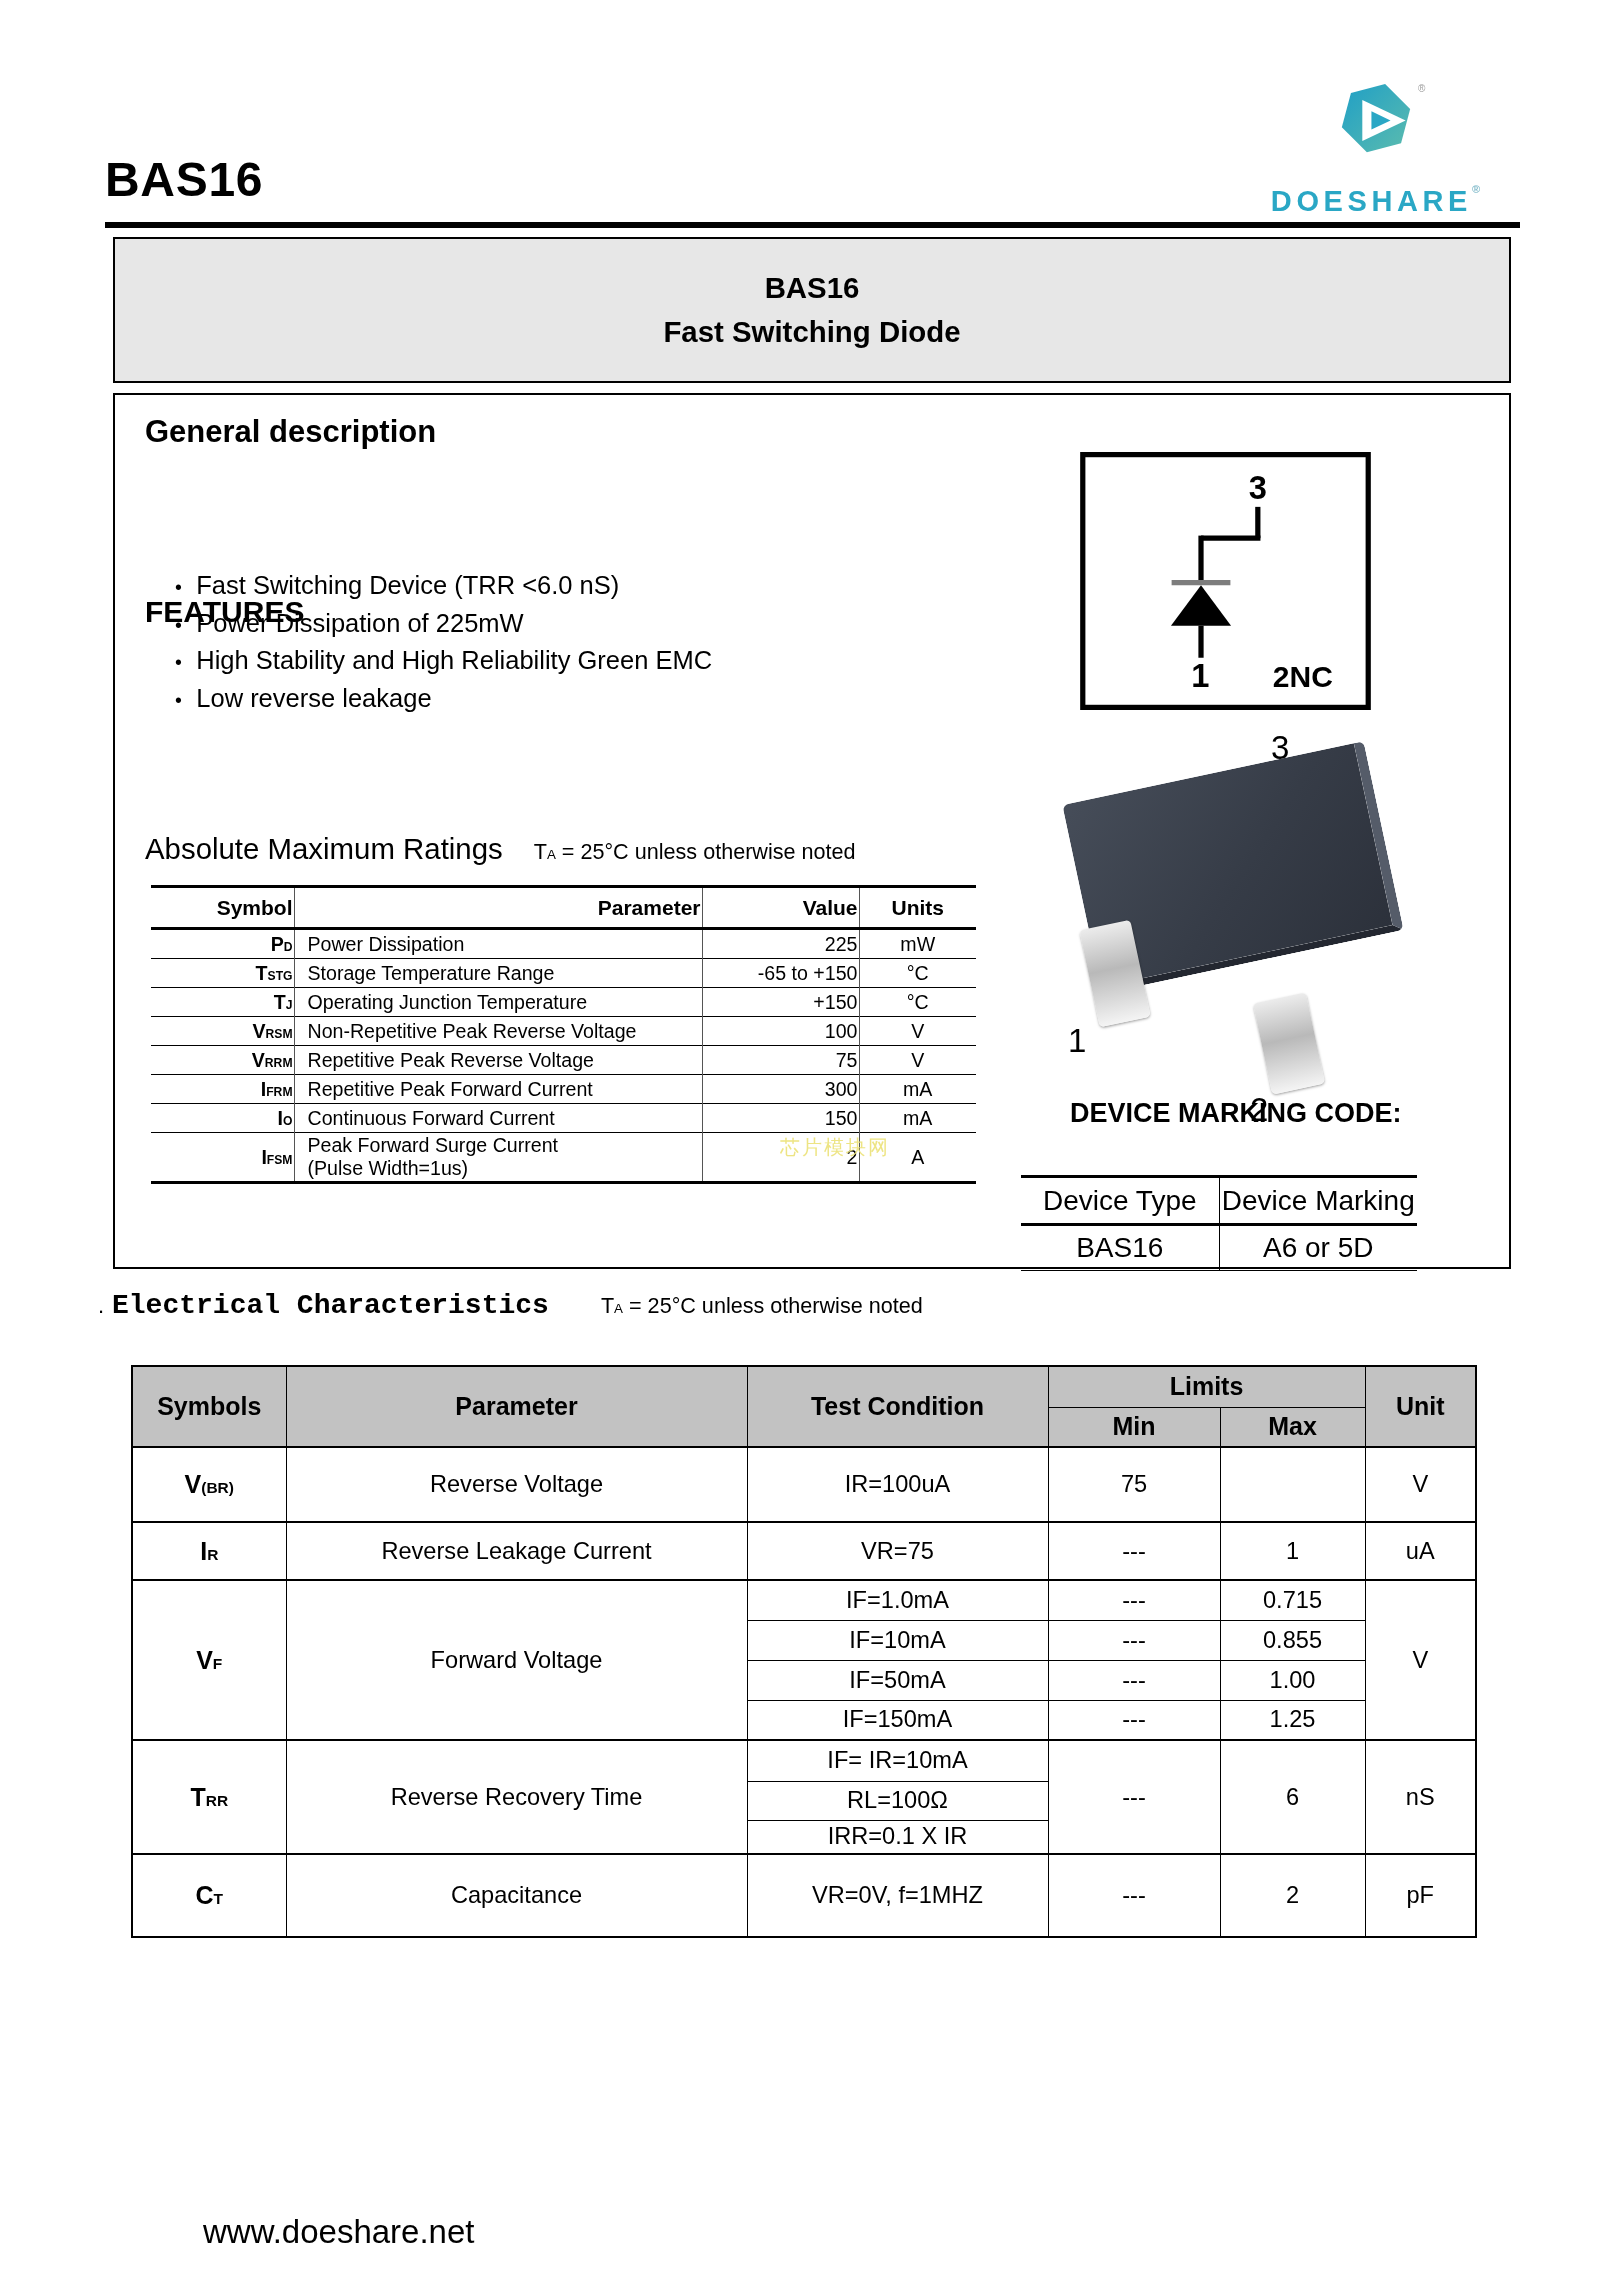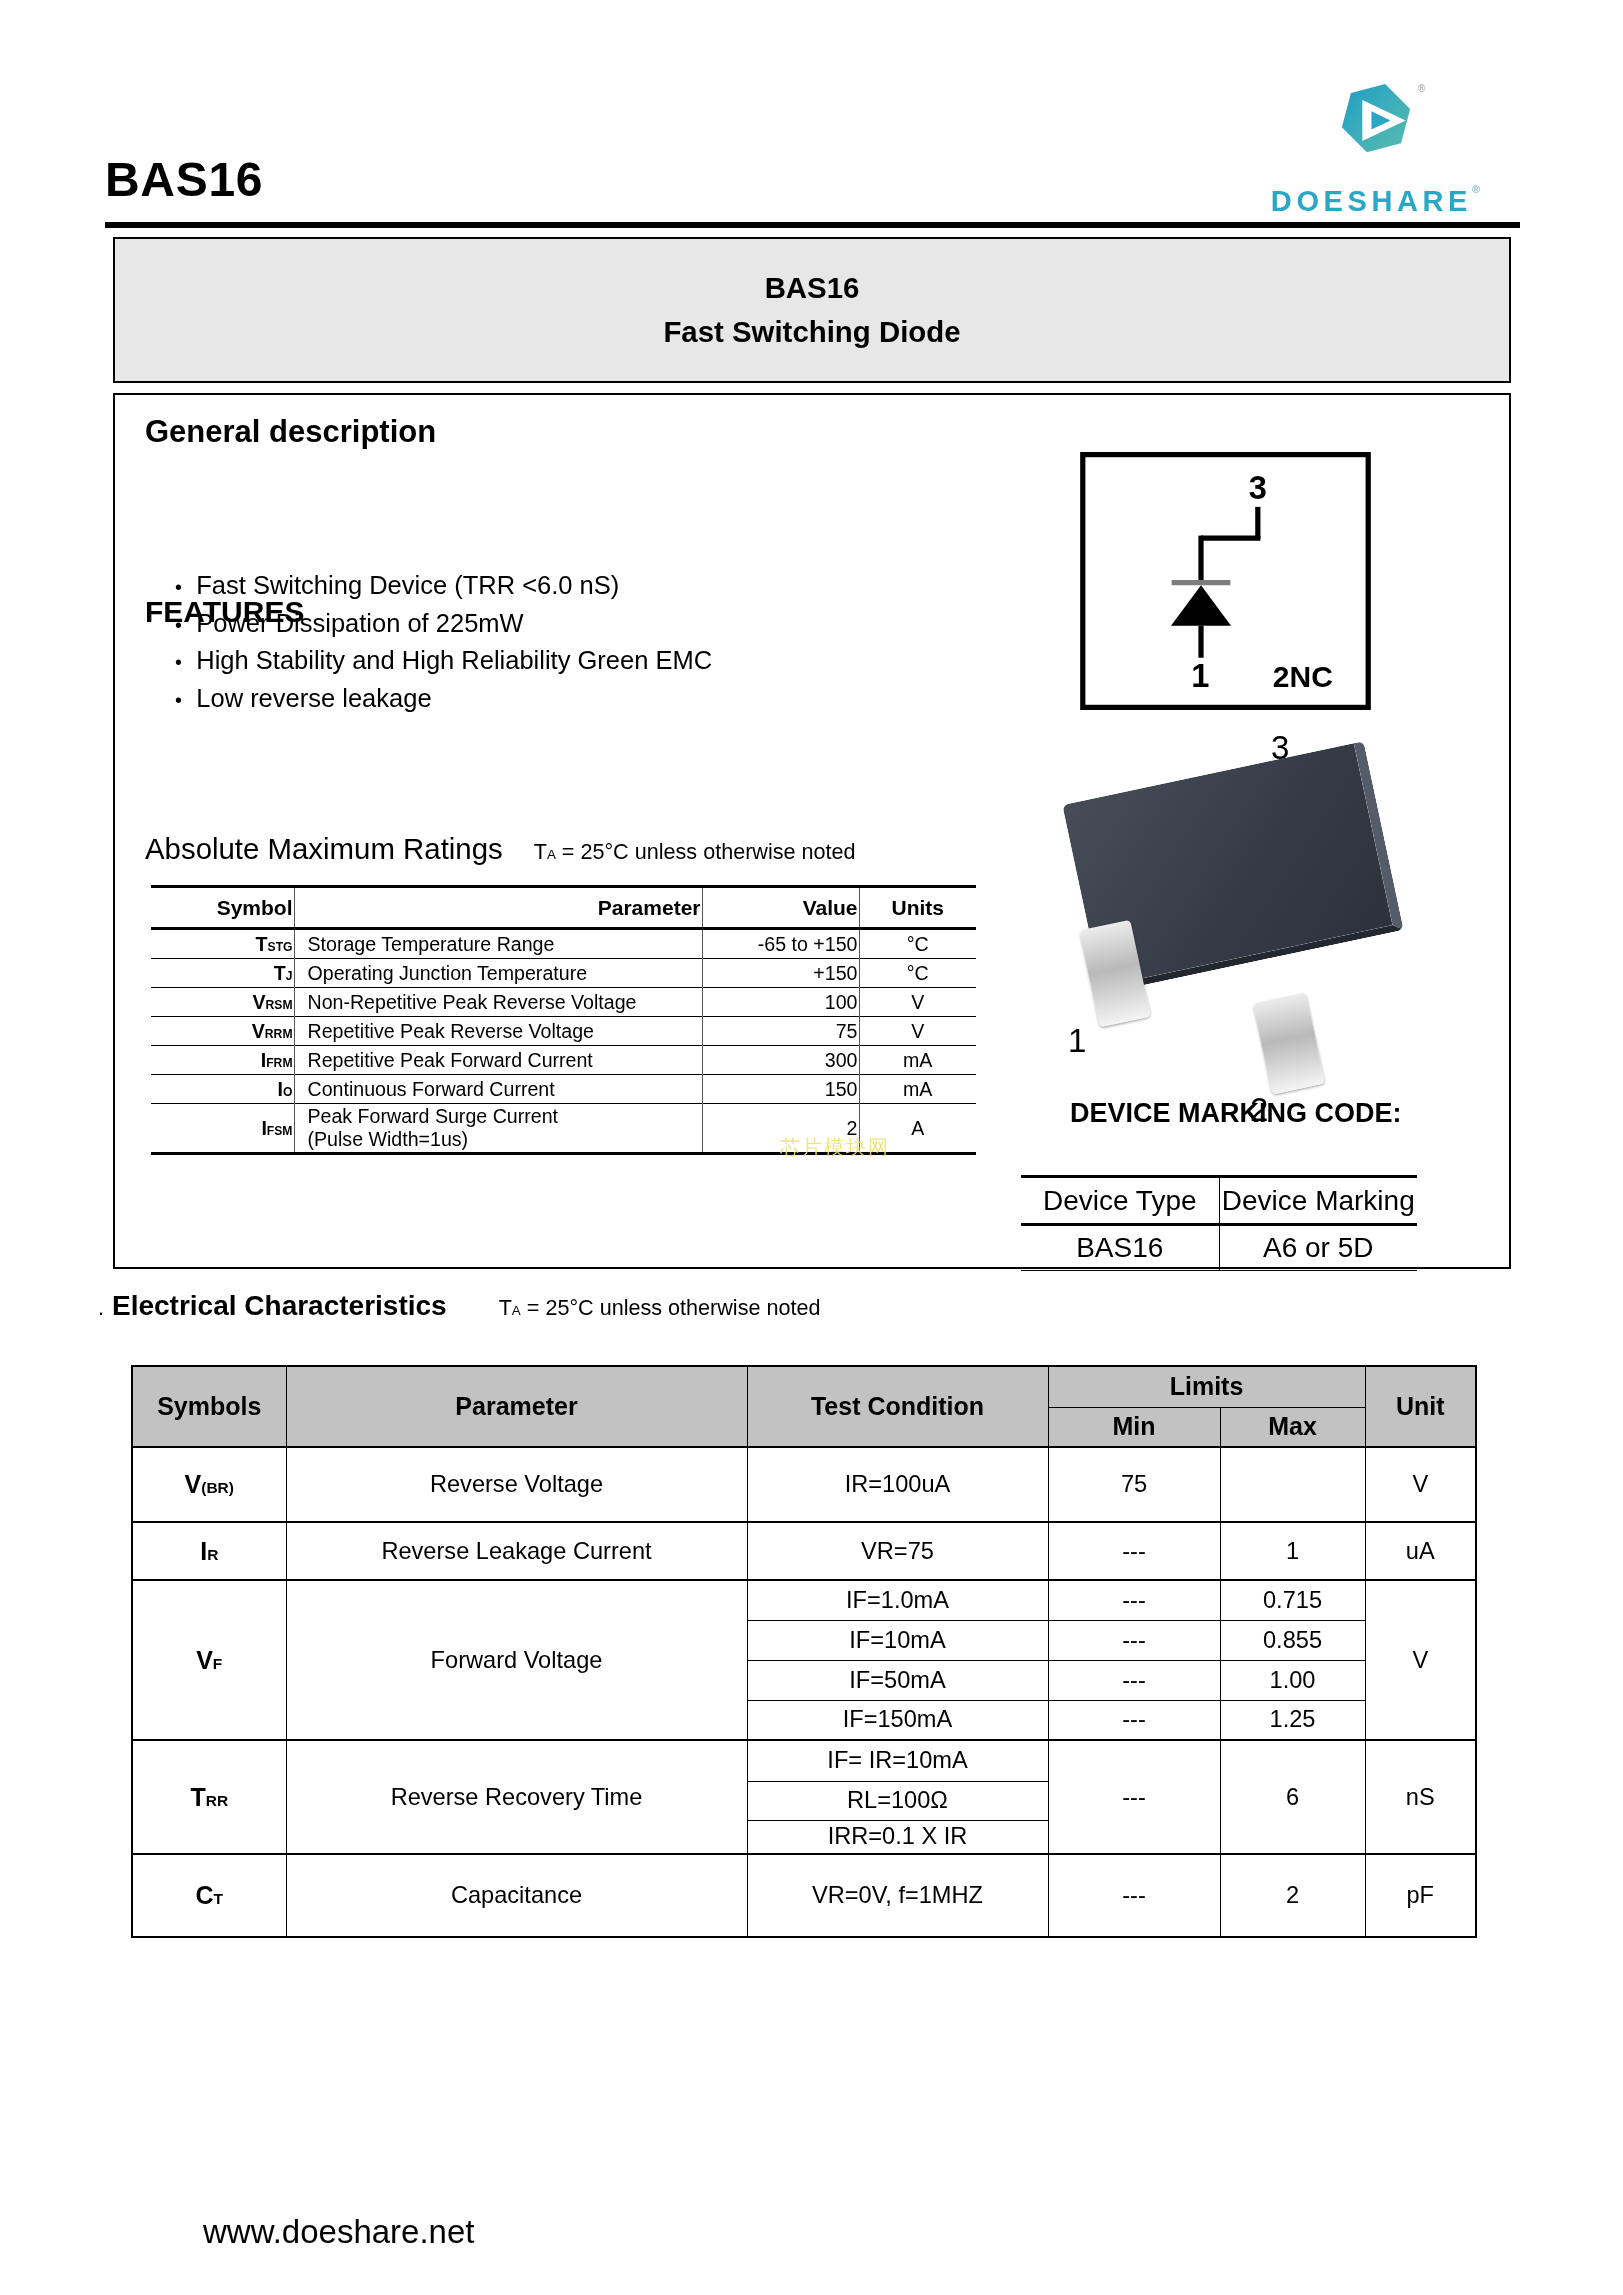--- a/index.html
+++ b/index.html
@@ -65,21 +65,21 @@
   .amr-table td:not(:last-child){border-right:1.3px solid #555;text-align:right;}
   .amr-table thead td{font-weight:bold;font-size:21px;border-bottom:3.3px solid #000;height:37px;}
   .amr-table tbody td{border-top:1.3px solid #000;height:26px;}
   .amr-table td.param{text-align:left;padding-left:13px;white-space:pre-line;}
   .amr-table td.symc{font-weight:bold;}
   .amr-table tr.tall td{height:43px;}
 
   
   .ec-head{left:98px;top:1290px;display:flex;align-items:baseline;}
   .ec-head .d{font-size:22px;margin-right:7.9px;}
-  .ec-head .h{font-size:28px;font-weight:bold;}
+  .ec-head .h{font-size:28px;font-weight:bold;font-family:Liberation Mono, monospace;}
   .ec-head .n{font-size:21.6px;margin-left:52px;}
   .ec-table{left:131px;top:1365px;width:1345px;border-collapse:collapse;table-layout:fixed;
             border:2.6px solid #000;font-size:23.6px;}
   .ec-table td{border:1.3px solid #000;text-align:center;vertical-align:middle;}
   .ec-table tr.hdr td{background:#c2c2c2;font-weight:bold;font-size:25px;}
   .ec-table tr.major > td{border-top:2.6px solid #000;}
   .ec-table .symc{font-weight:bold;font-size:25px;}
 
   .watermark{left:780px;top:1134px;font-size:20px;color:#ece277;opacity:.9;letter-spacing:2px;z-index:5;}
   .footer{left:157px;top:2213px;font-size:33px;margin-left:46px;}
@@ -178,20 +178,26 @@
     <thead>
       <tr>
         <td>Symbol</td>
         <td>Parameter</td>
         <td>Value</td>
         <td>Units</td>
       </tr>
     </thead>
     <tbody>
       <tr>
+        <td class="symc"><span>P</span><span class="sub">D</span></td>
+        <td class="param">Power Dissipation</td>
+          <td>225</td>
+          <td>mW</td>
+      </tr>
+      <tr>
         <td class="symc"><span>T</span><span class="sub">STG</span></td>
         <td class="param">Storage Temperature Range</td>
           <td>-65 to +150</td>
           <td>°C</td>
       </tr>
       <tr>
         <td class="symc"><span>T</span><span class="sub">J</span></td>
         <td class="param">Operating Junction Temperature</td>
           <td>+150</td>
           <td>°C</td>

